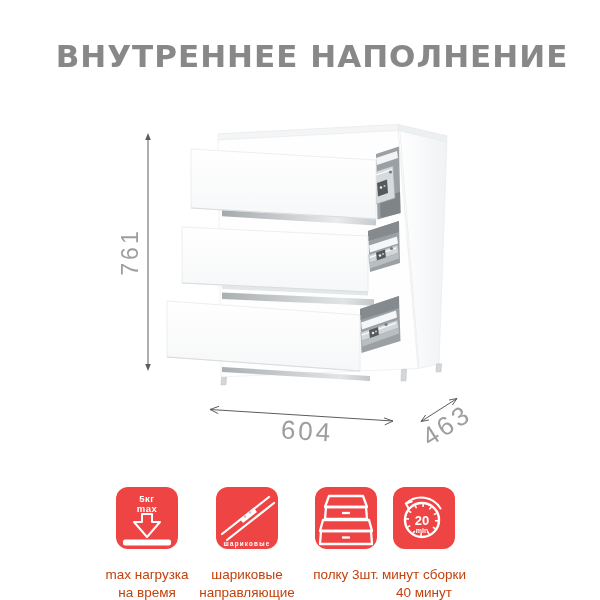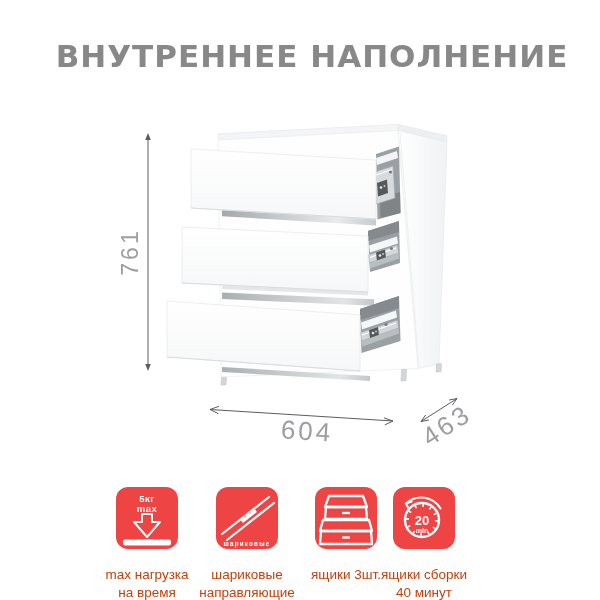--- a/index.html
+++ b/index.html
@@ -184,36 +184,36 @@
             <path d="M14,9 L48,9 L52,20 L10,20 Z"></path>
             <path d="M11,20 L51,20 L52,32 L10,32 Z"></path>
             <line x1="27" y1="26" x2="35" y2="26"></line>
             <path d="M8,33 L54,33 L57,44 L5,44 Z"></path>
             <path d="M6,44 L56,44 L57,57 L5,57 Z"></path>
             <line x1="27" y1="50.5" x2="35" y2="50.5"></line>
           </g>
         </svg>
       </div>
       <div class="flabel">
-        <div>ящики 3шт.</div>
+        <div>полку 3шт.</div>
         <div></div>
       </div>
     </div>
 
     <div class="feature f4">
       <div class="tile">
         <svg width="62" height="62" viewBox="0 0 62 62">
           <circle cx="29" cy="33" r="17" fill="none" stroke="#ffffff" stroke-width="2.4"></circle>
           <circle cx="29" cy="33" r="14.5" fill="none" stroke="#ffffff" stroke-width="3" stroke-dasharray="1.6,5.99"></circle>
           <path d="M47.5,21.5 A22.5,22.5 0 0 0 13,16.5" fill="none" stroke="#ffffff" stroke-width="2" stroke-linecap="round"></path>
           <path d="M18.7,14.6 L13,16.5 L15.5,21.5" fill="none" stroke="#ffffff" stroke-width="2" stroke-linecap="round"></path>
           <text class="badge-txt" x="29" y="37.5" font-size="13" text-anchor="middle">20</text>
           <text class="badge-txt" x="29" y="46" font-size="7" text-anchor="middle">min</text>
         </svg>
       </div>
       <div class="flabel">
-        <div>ящики сборки</div>
+        <div>минут сборки</div>
         <div>40 минут</div>
       </div>
     </div>
 
   </div>
 </div>
 
 </body></html>

